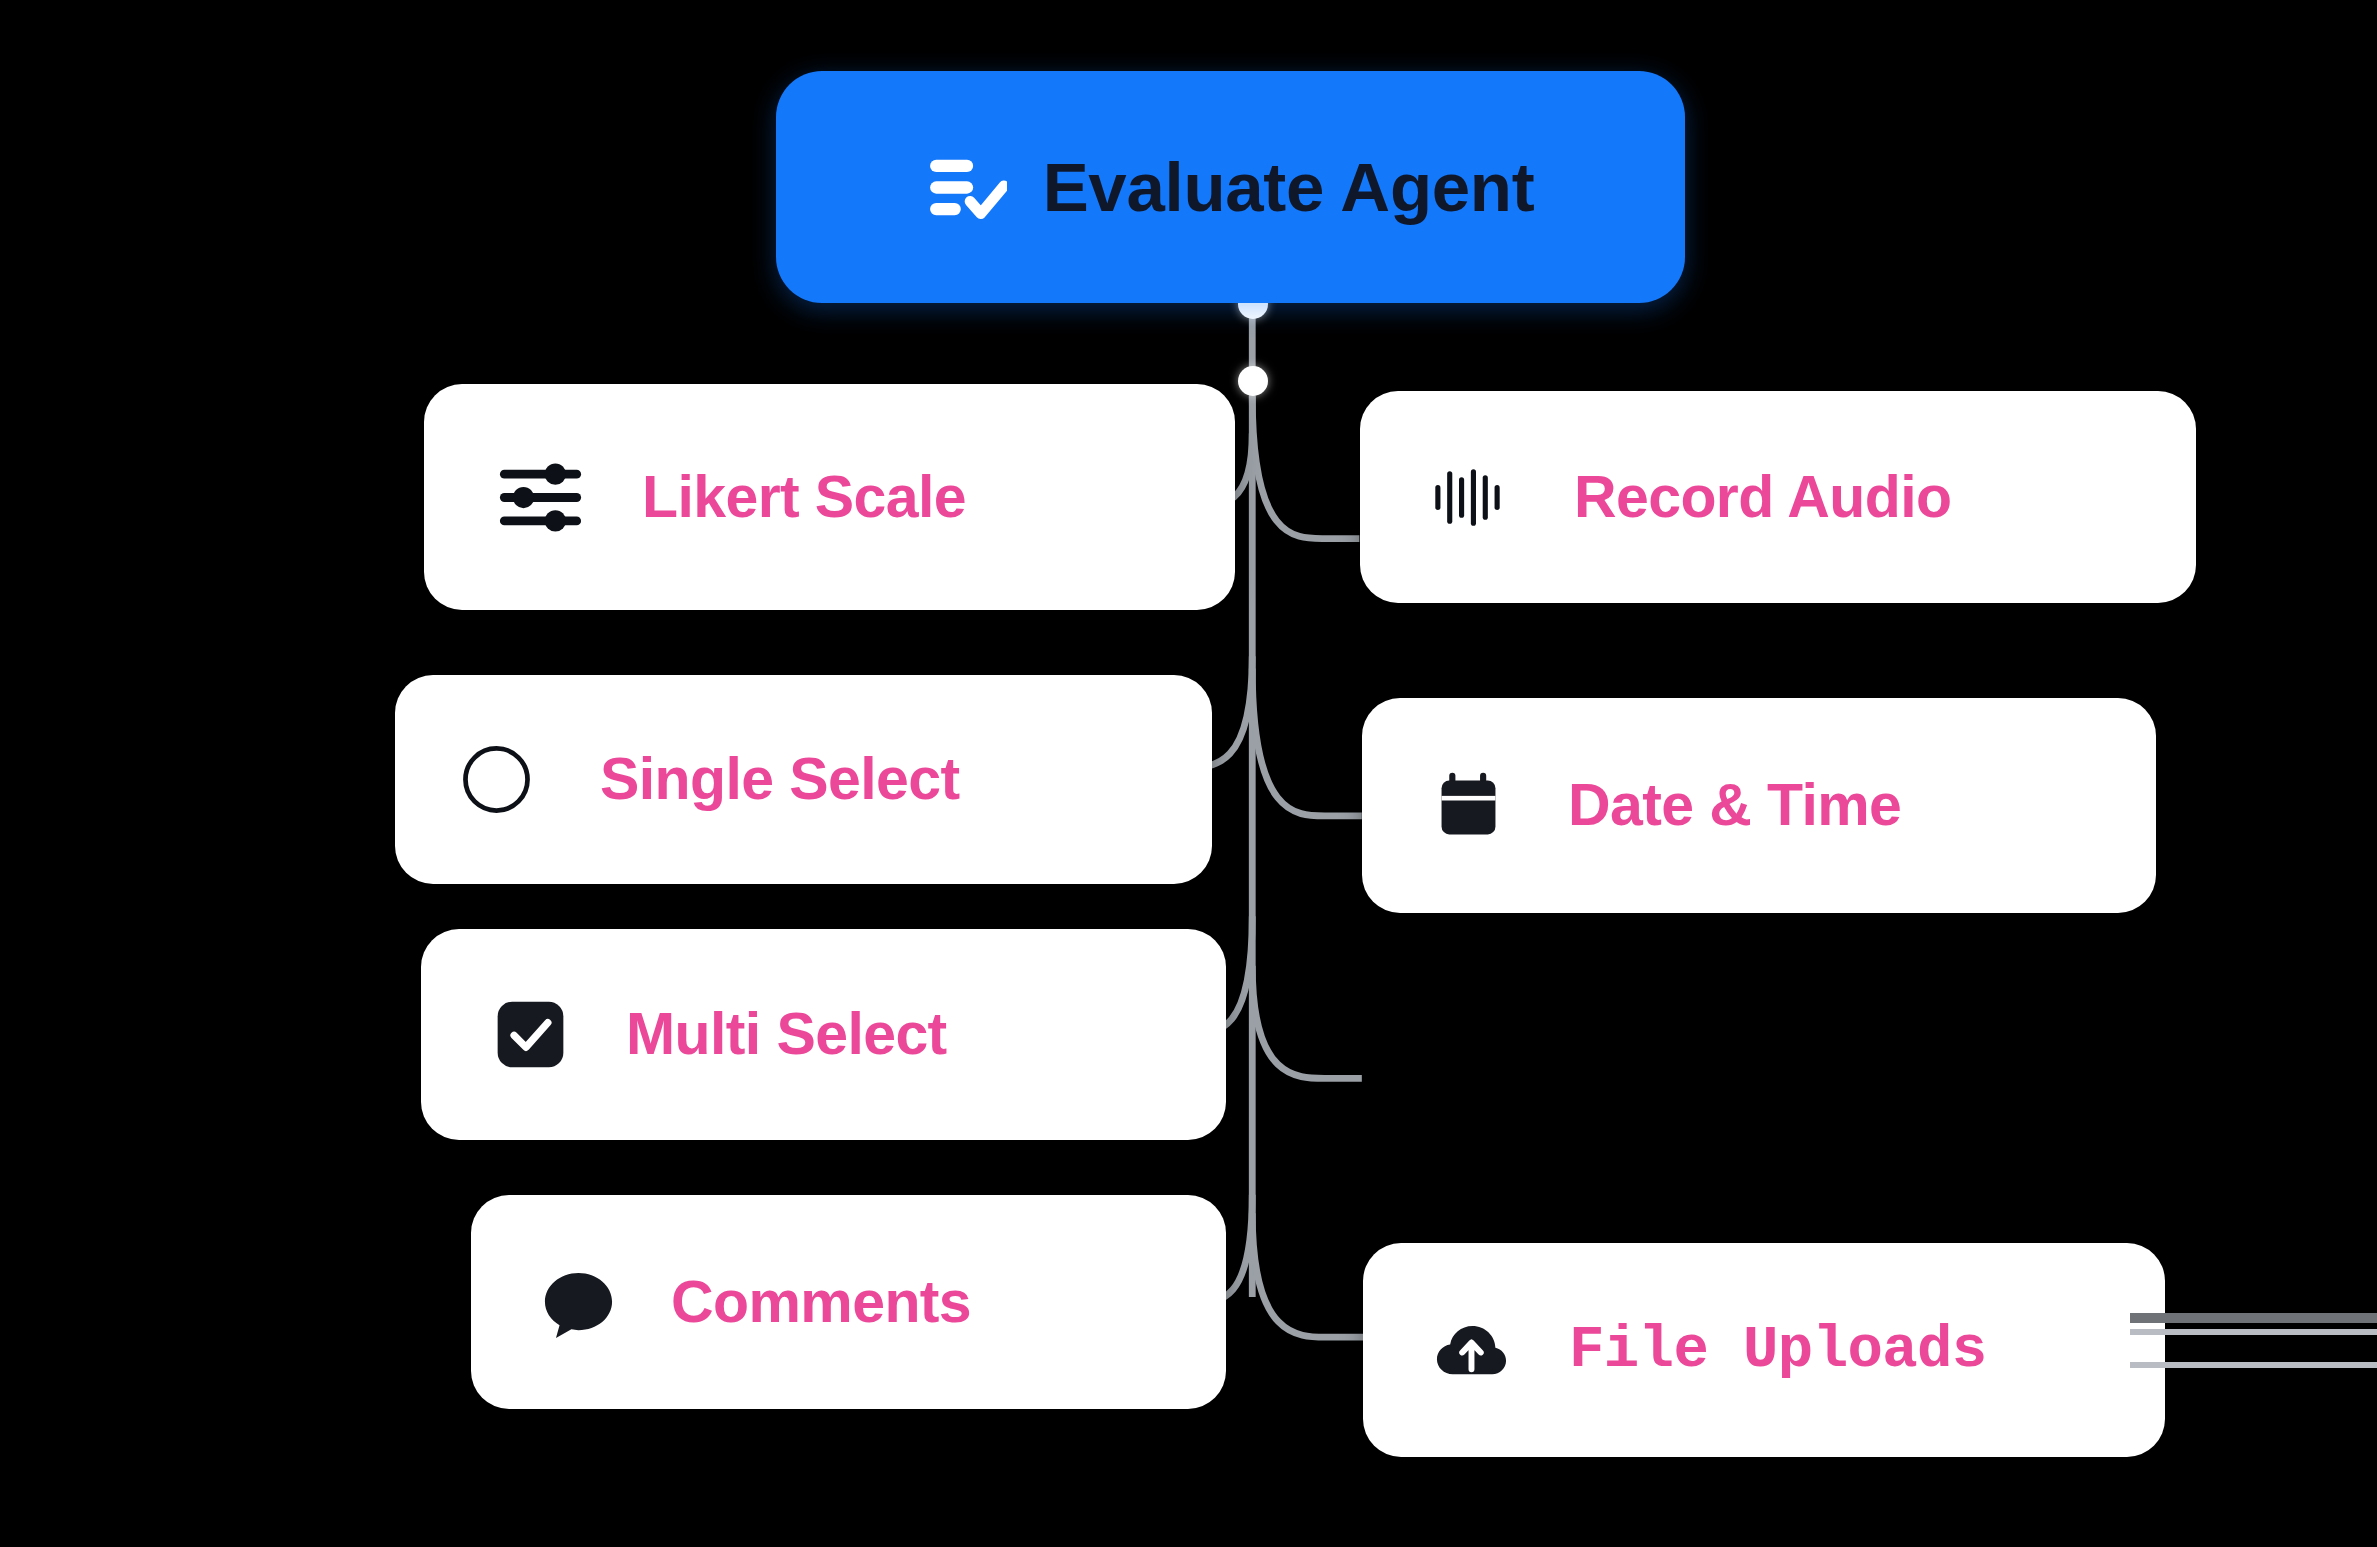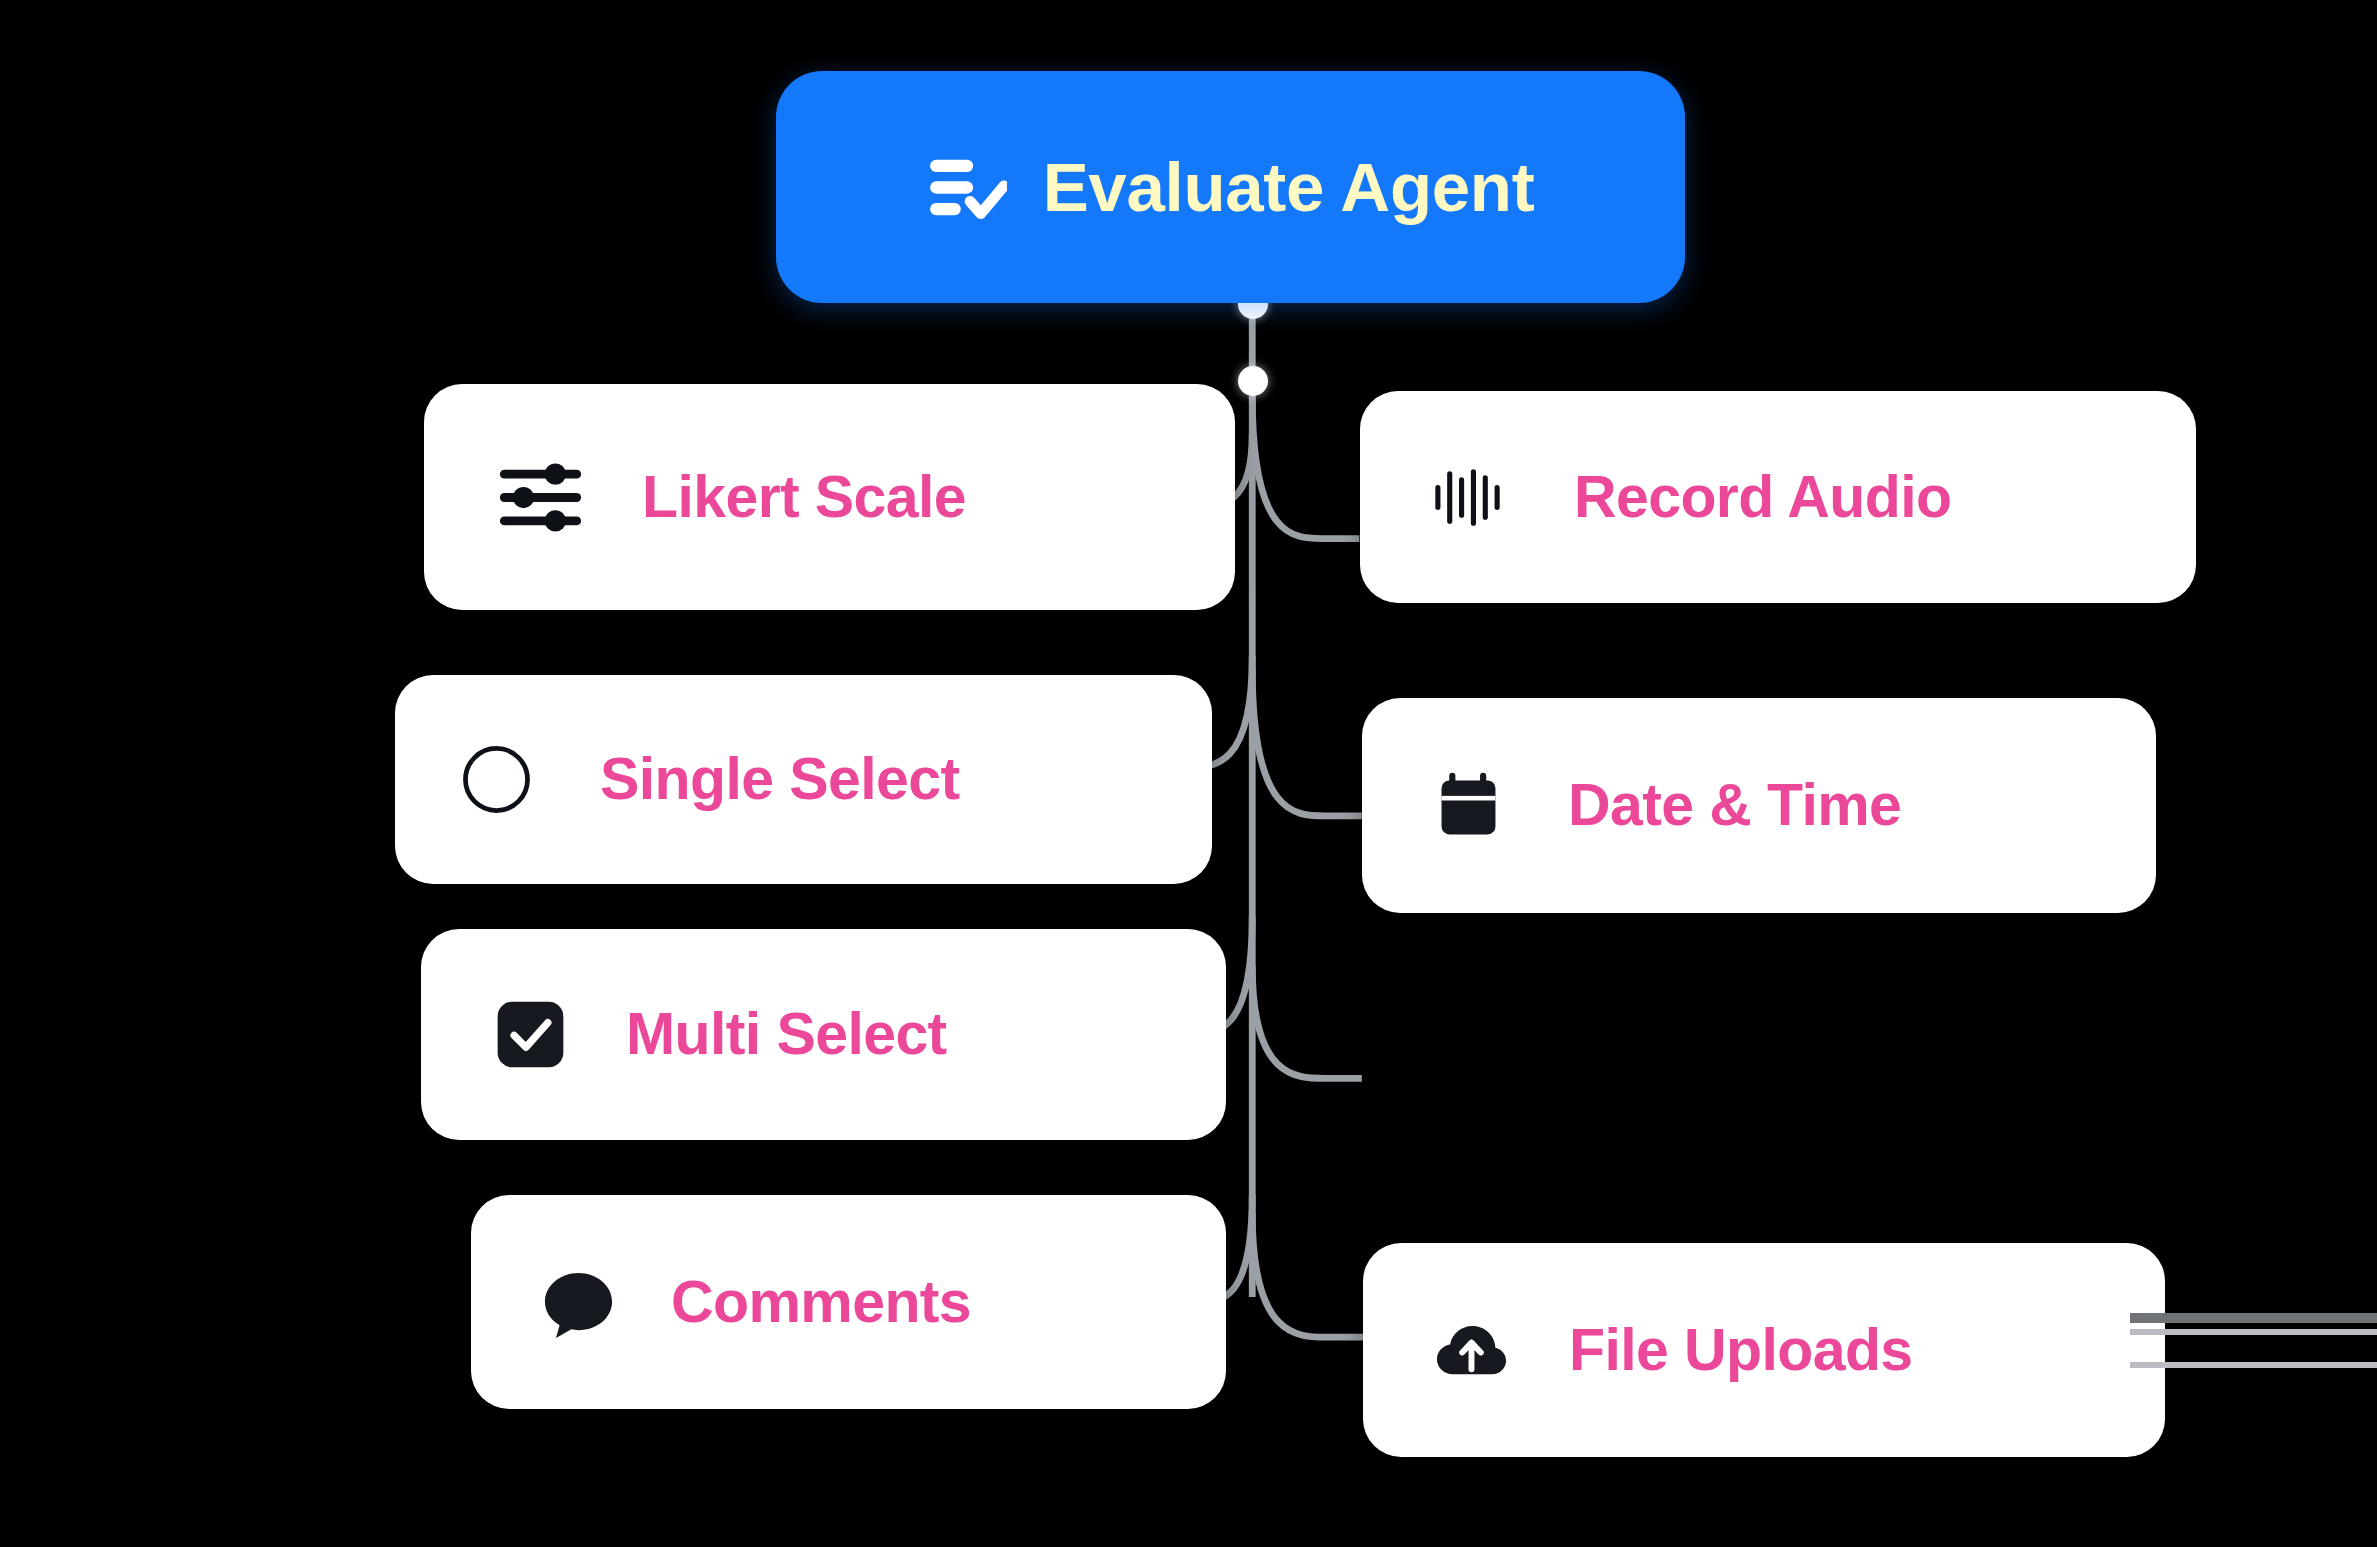--- a/index.html
+++ b/index.html
@@ -40,21 +40,21 @@
     height: 232px;
     border-radius: 46px;
     background: #1478fb;
     display: flex;
     align-items: center;
     justify-content: center;
     gap: 36px;
     box-shadow: 0 6.2px 26px rgba(20,120,251,0.30);
   }
   .root-label {
-    color: #fef9c3;
+    color: #0f172a;
     font-size: 69px;
     font-weight: 700;
     letter-spacing: -0.3px;
     line-height: 1;
     white-space: nowrap;
   }
   .root-icon {
     width: 80px;
     height: 69px;
     flex: 0 0 auto;
@@ -206,21 +206,21 @@
         <rect x="10" y="3" width="3.2" height="7" rx="1.6" fill="#16191f"></rect>
         <rect x="26" y="3" width="3.2" height="7" rx="1.6" fill="#16191f"></rect>
         <rect x="6" y="7" width="28" height="28" rx="4" fill="#16191f"></rect>
         <rect x="6" y="15" width="28" height="2.4" fill="#ffffff"></rect>
       </svg>
     </span>
     <span class="card-label">Date &amp; Time</span>
   </div>
 
 
-  <div class="card" style="left:1363px; top:1243px; width:734px; height:214px; padding-left:68px; gap:59px;">
+  <div class="card" style="left:1363px; top:1243px; width:734px; height:214px; padding-left:68px; gap:59px;font-family:Liberation Mono, monospace;">
     <span class="card-icon-wrap" style="width:79px;height:79px;">
       <svg viewBox="0 0 40 40" width="79" height="79">
         <path d="M11 32 C6.6 32 3 28.6 3 24.4 C3 20.6 5.9 17.4 9.7 16.9
                  C10.6 11.6 15.3 7.6 21 7.6 C27.3 7.6 32.4 12.5 32.6 18.6
                  C35.8 19.3 38 22 38 25.2 C38 29 34.8 32 31 32 Z" fill="#16191f"></path>
         <path d="M20.5 29.5 L20.5 16.5 M20.5 16 L15.8 21 M20.5 16 L25.2 21" stroke="#ffffff" stroke-width="3" stroke-linecap="round" stroke-linejoin="round" fill="none"></path>
       </svg>
     </span>
     <span class="card-label">File Uploads</span>
   </div>

